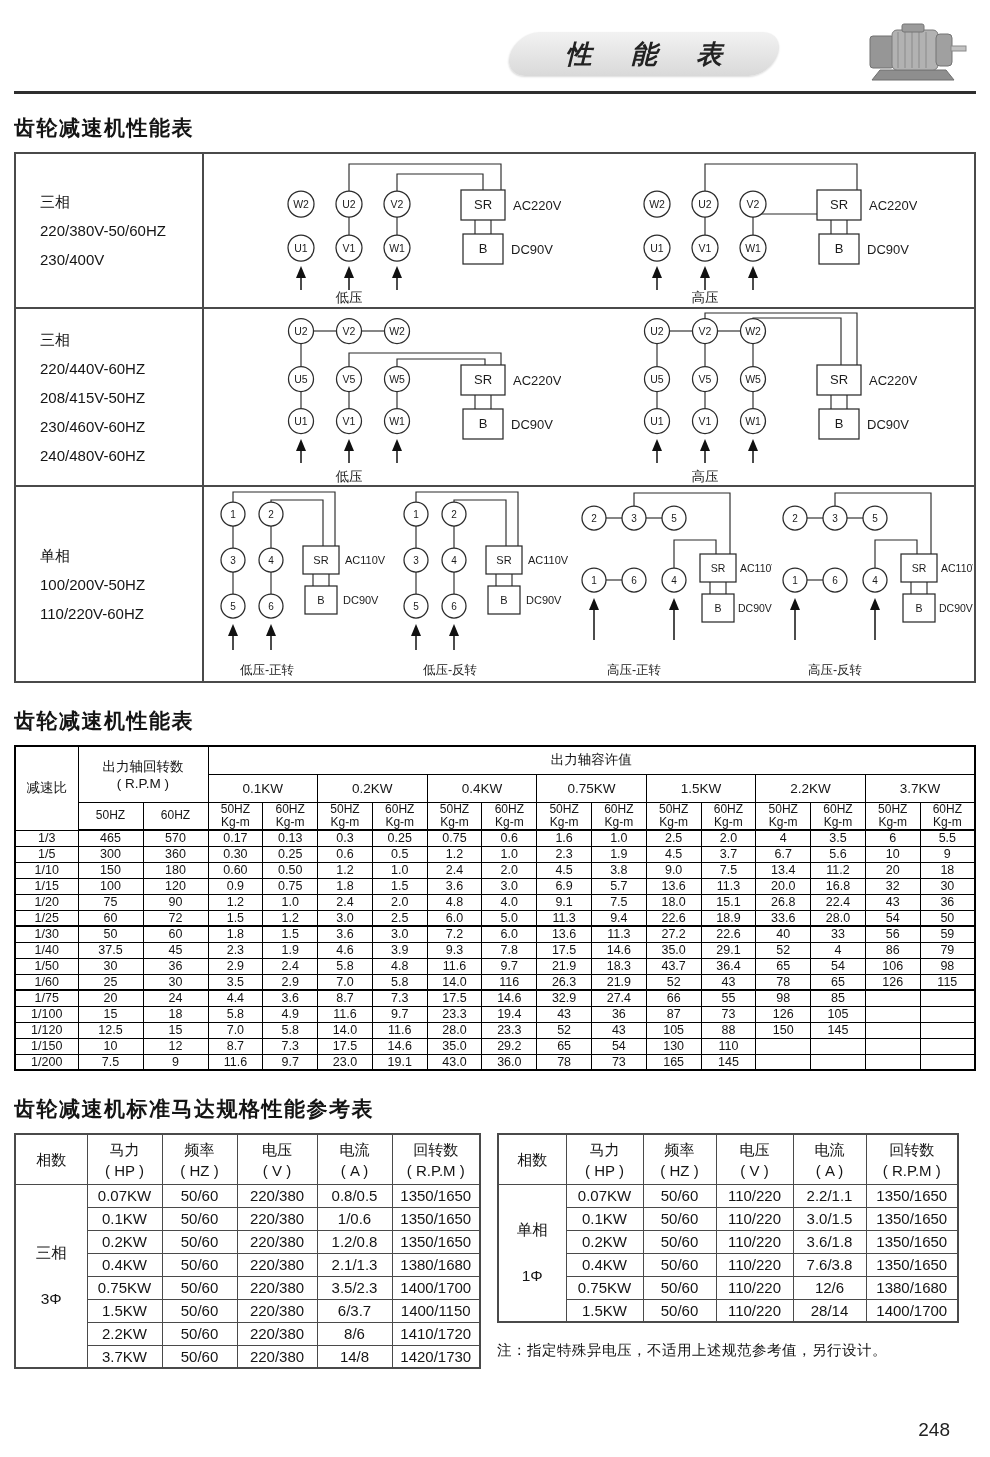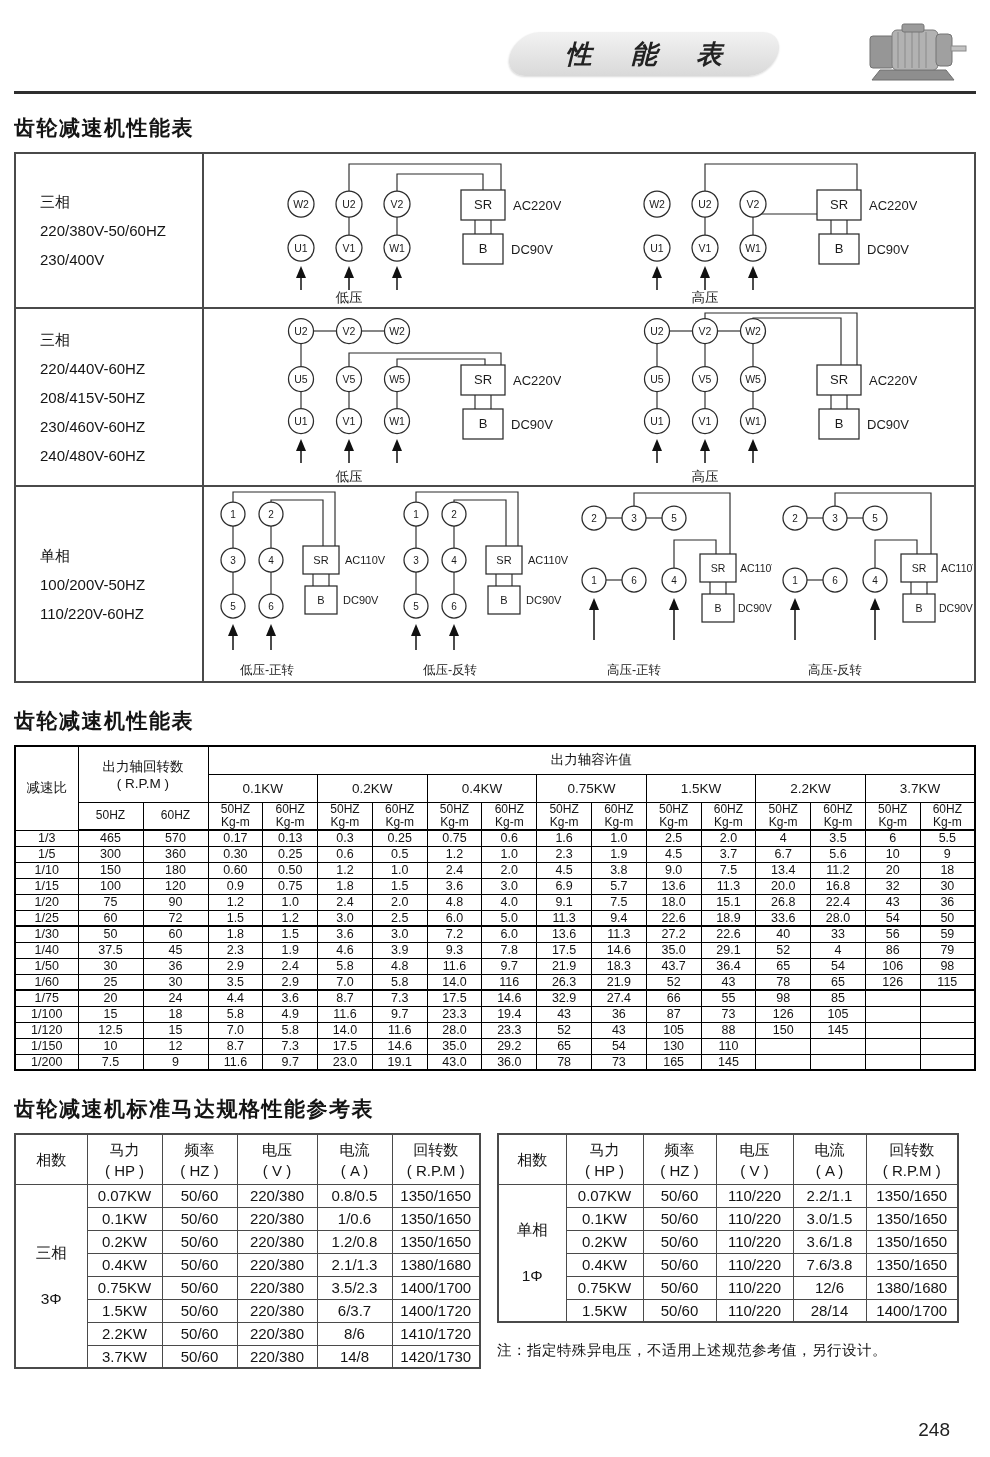--- a/index.html
+++ b/index.html
@@ -783,21 +783,21 @@
             <td>50/60</td>
             <td>220/380</td>
             <td>3.5/2.3</td>
             <td>1400/1700</td>
           </tr>
           <tr>
             <td>1.5KW</td>
             <td>50/60</td>
             <td>220/380</td>
             <td>6/3.7</td>
-            <td>1400/1720</td>
+            <td>1400/1150</td>
           </tr>
           <tr>
             <td>2.2KW</td>
             <td>50/60</td>
             <td>220/380</td>
             <td>8/6</td>
             <td>1410/1720</td>
           </tr>
           <tr>
             <td>3.7KW</td>

